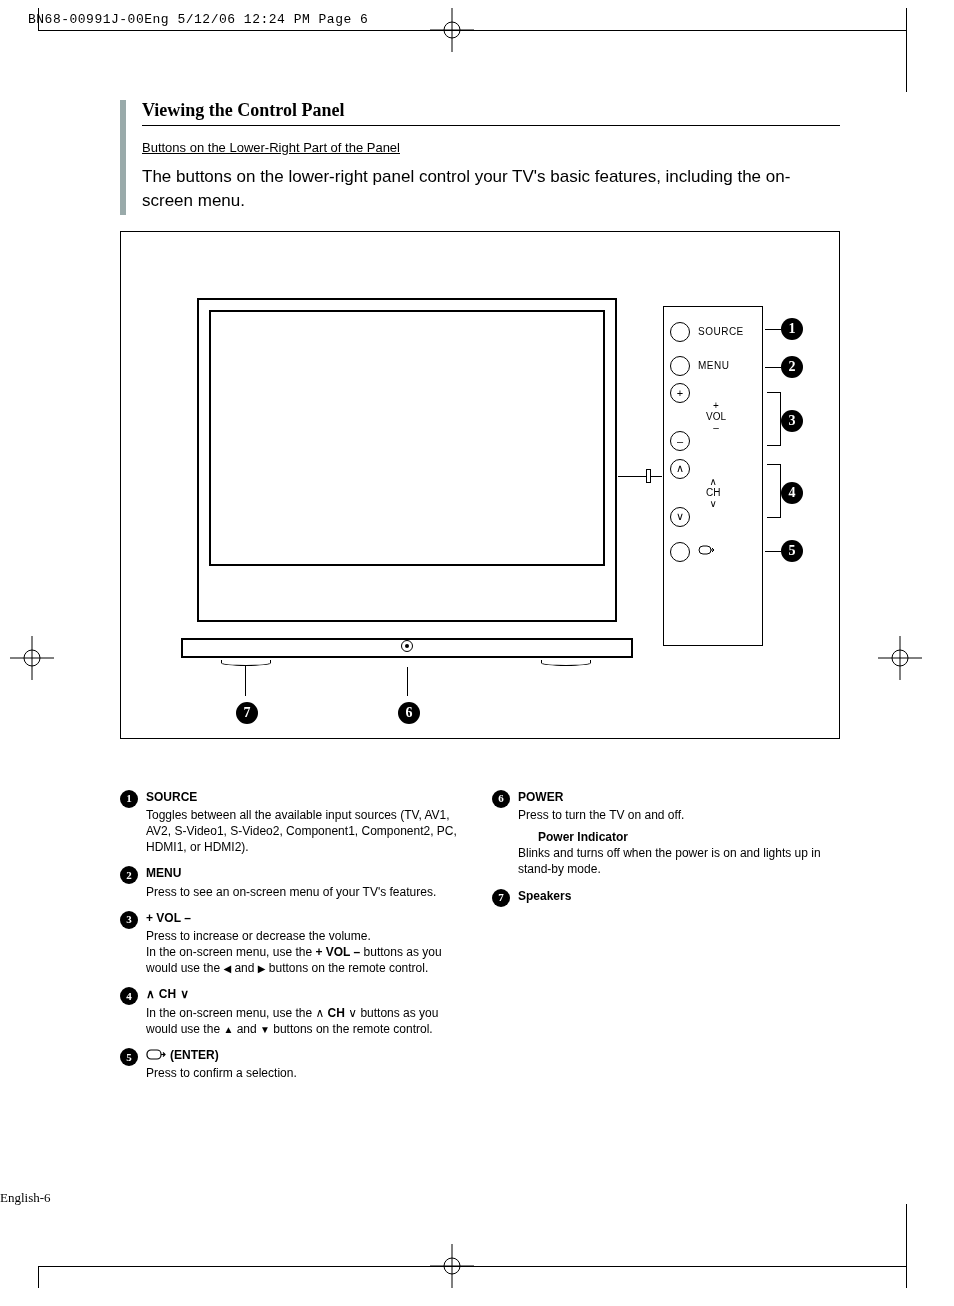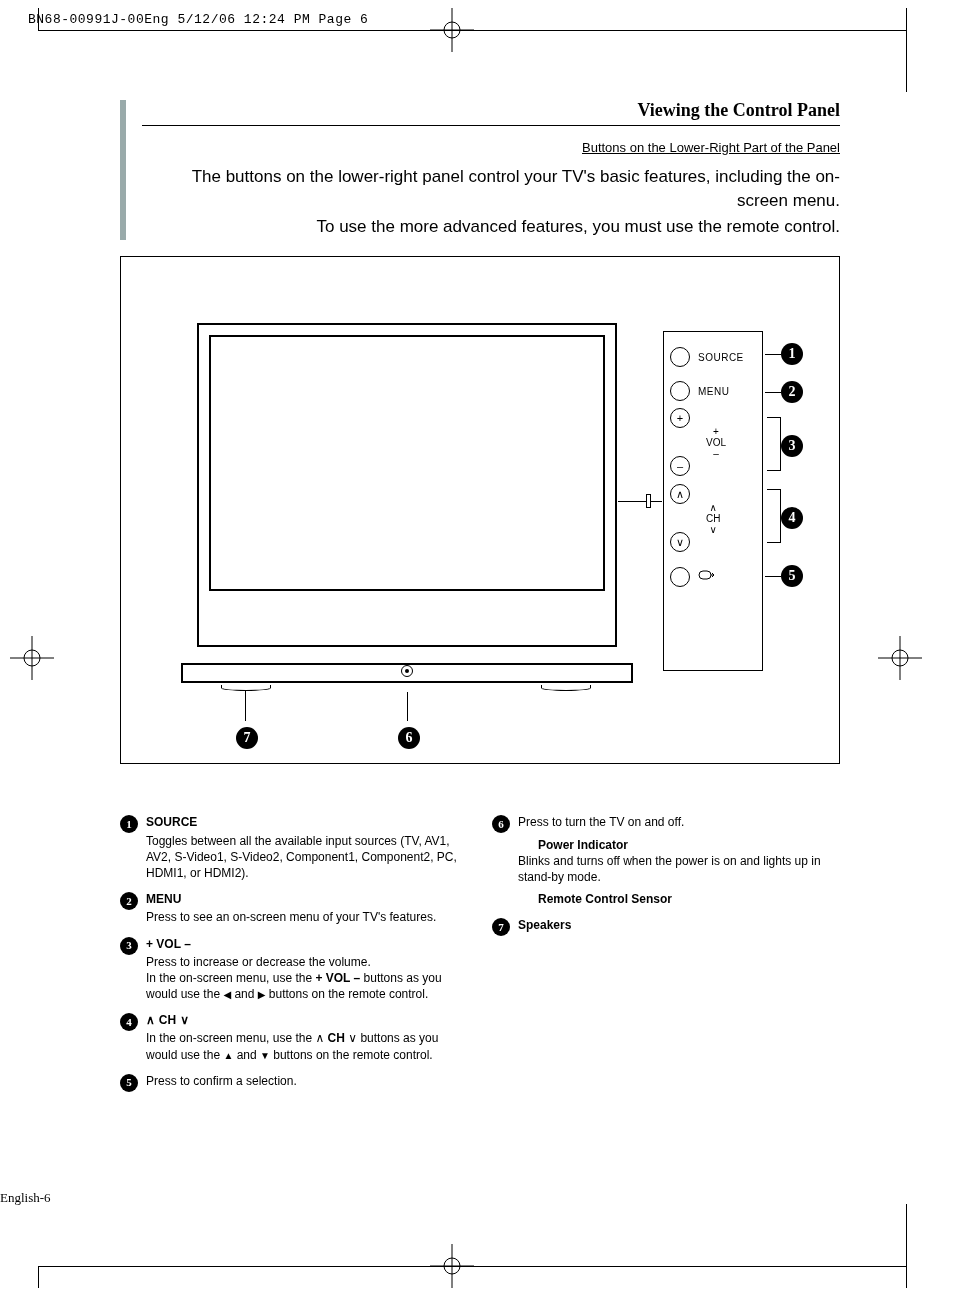--- a/index.html
+++ b/index.html
@@ -33,21 +33,21 @@
   .reg-right { position: absolute; top: 636px; left: 878px; }
 
   .page {
     position: absolute;
     top: 100px;
     left: 120px;
     width: 720px;
   }
   .title-row { display: flex; align-items: stretch; margin-bottom: 16px; }
   .title-bar { width: 6px; background: #9aa; margin-right: 16px; }
-  .title-block { flex: 1; text-align: right; }
+  .title-block { flex: 1; }
   .title {
     font-family: "Times New Roman", serif;
     font-weight: bold;
     font-size: 18px;
     padding-bottom: 4px;
     border-bottom: 1px solid #000;
     margin-bottom: 14px;
   }
   .subtitle {
     font-weight: normal;
@@ -173,21 +173,20 @@
   </svg>
 
 <div class="page">
   <div class="title-row">
     <div class="title-bar"></div>
     <div class="title-block">
       <div class="title">Viewing the Control Panel</div>
       <div class="subtitle">Buttons on the Lower-Right Part of the Panel</div>
       <div class="intro">
         <p>The buttons on the lower-right panel control your TV's basic features, including the on-screen menu.</p>
-        <p>To use the more advanced features, you must use the remote control.</p>
       </div>
     </div>
   </div>
 
   <div class="diagram">
     <div class="tv-outer"></div>
     <div class="tv-inner"></div>
     <div class="tv-stand-bar"></div>
     <div class="tv-stand-center"></div>
     <div class="tv-stand-dot"></div>
@@ -284,33 +283,40 @@
               <span>∧</span> 
               <span>CH</span> 
               <span>∨</span>
             </div>
           <div><span>In the on-screen menu, use the </span><span>∧</span> <b>CH</b> <span>∨</span><span> buttons as you would use the </span><span class="tri">▲</span><span> and </span><span class="tri">▼</span><span> buttons on the remote control.</span></div>
         </div>
       </div>
       <div class="desc-item">
         <div class="desc-num">5</div>
         <div class="desc-body">
+          <div class="desc-title">
+              <svg width="20" height="12">
+                <rect x="1" y="1" width="14" height="9" rx="4" fill="none" stroke="#000" stroke-width="1.2"></rect>
+                <path d="M15 5.5 L19 5.5 M17 3.5 L19 5.5 L17 7.5" fill="none" stroke="#000" stroke-width="1.2"></path>
+              </svg> 
+              <span>(ENTER)</span>
+            </div>
           <div>Press to confirm a selection.</div>
         </div>
       </div>
     </div>
 
     <div class="desc-col">
       <div class="desc-item">
         <div class="desc-num">6</div>
         <div class="desc-body">
+          <div class="desc-title">POWER</div>
           <div>Press to turn the TV on and off.</div>
           <div class="desc-sub">Power Indicator</div>
           <div>Blinks and turns off when the power is on and lights up in stand-by mode.</div>
-          <div class="desc-sub">Remote Control Sensor</div>
         </div>
       </div>
       <div class="desc-item">
         <div class="desc-num">7</div>
         <div class="desc-body">
           <div class="desc-title">Speakers</div>
         </div>
       </div>
     </div>
   </div>

